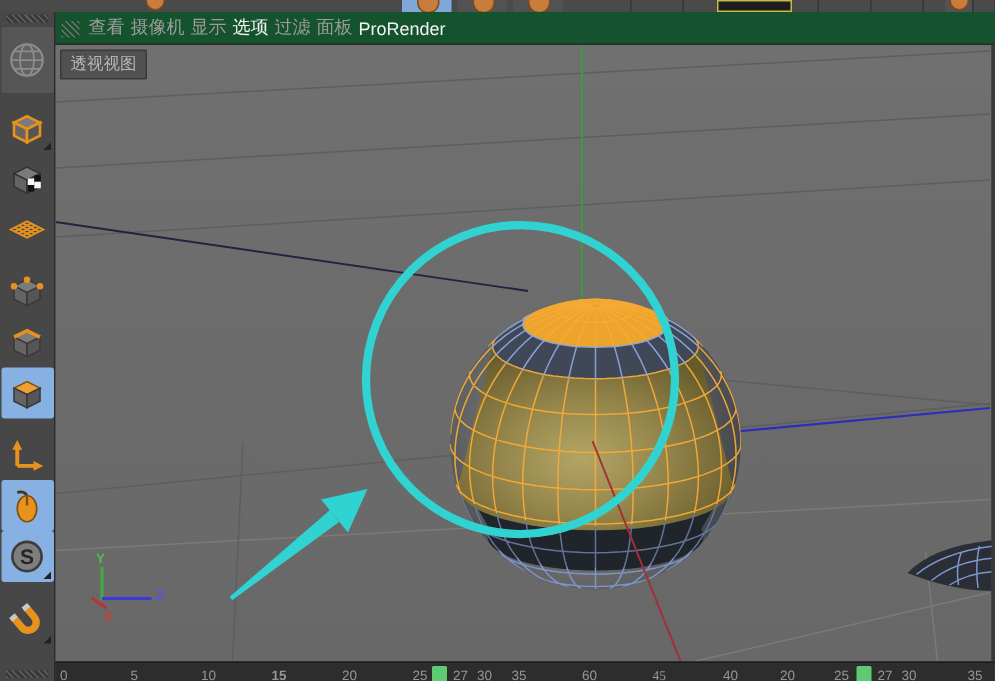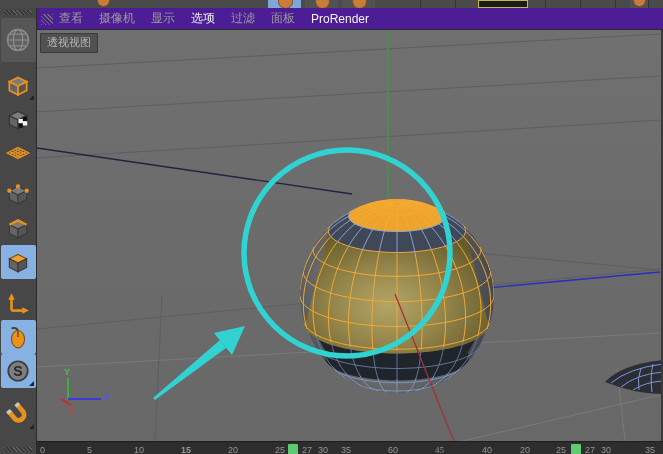--- a/index.html
+++ b/index.html
@@ -10,22 +10,22 @@
     -webkit-font-smoothing:antialiased;
   }
   
   .top-sliver{position:absolute;left:0;top:0;width:663px;height:8px;background:#4a4a4a;overflow:hidden;}
   .ts-cell{position:absolute;top:0;height:8px;}
   .ts-sep{position:absolute;top:0;width:1px;height:8px;background:#353535;}
   .ts-orb{position:absolute;top:-6px;width:13px;height:13px;border-radius:50%;background:#c87d3c;border:1px solid #7e4a1e;}
   
   .menu-bar{
     position:absolute;left:37px;top:8px;width:626px;height:22px;
-    background:#4c1d95;border-bottom:1px solid #2a2a2a;
-    display:flex;align-items:center;gap:16px;padding-left:22px;box-sizing:border-box;
+    background:#14532d;border-bottom:1px solid #2a2a2a;
+    display:flex;align-items:center;gap:4px;padding-left:22px;box-sizing:border-box;
     font-size:12px;color:#9b9b9b;white-space:nowrap;
   }
   .menu-grip{
     position:absolute;left:4px;top:6px;width:12px;height:11px;
     background:repeating-linear-gradient(45deg,#6e6e6e 0 1px,transparent 1px 3px);
   }
   .menu-item{cursor:default;}
   .menu-item.bright{color:#f2f2f2;}
   
   .palette{

